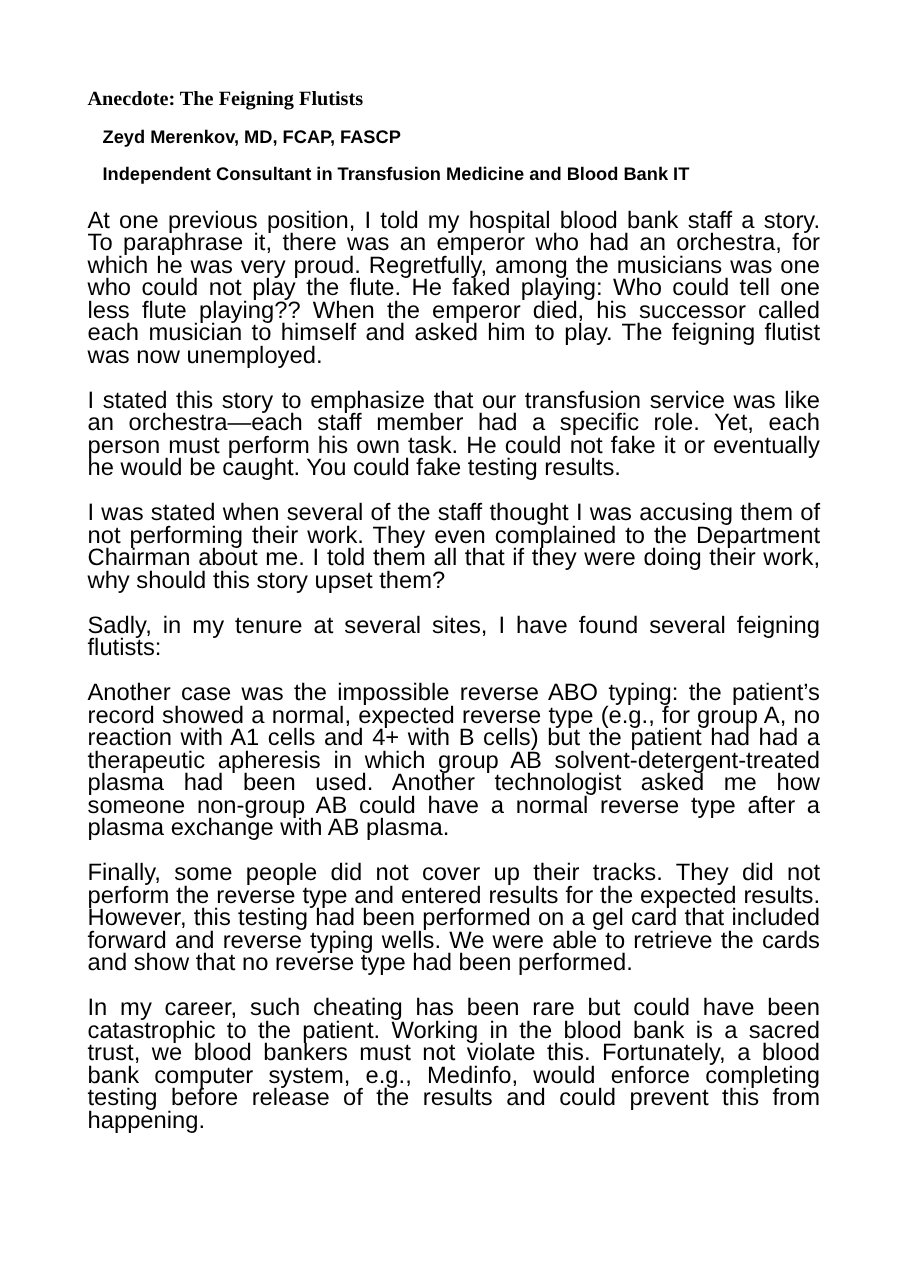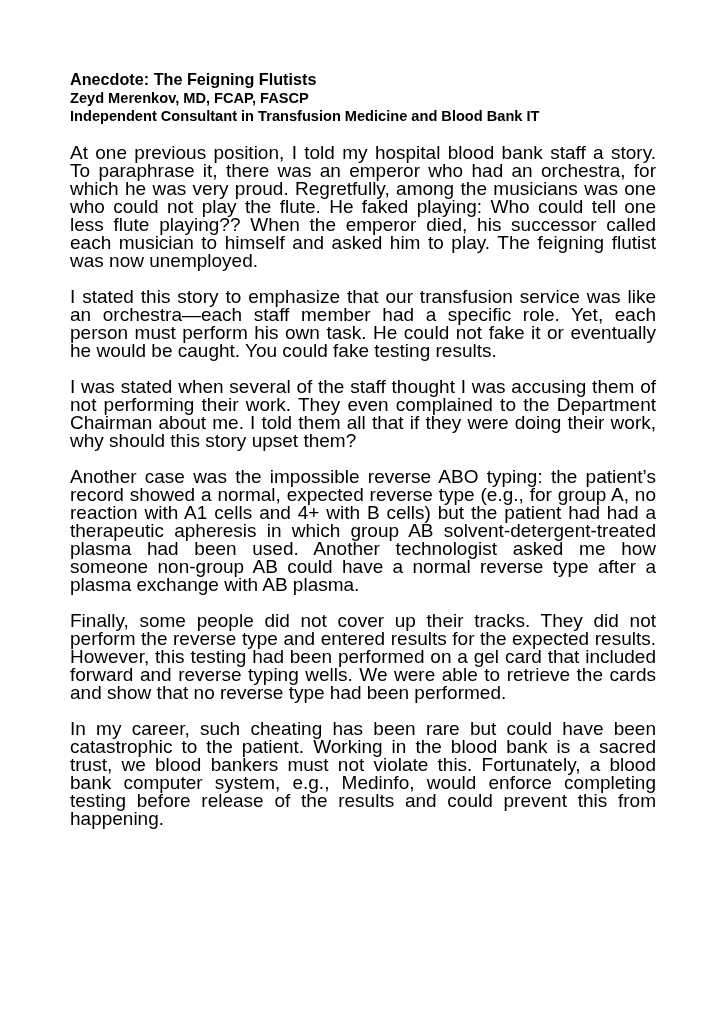--- a/index.html
+++ b/index.html
@@ -10,26 +10,27 @@
     top: 70px;
     width: 586px;
     font-family: "Liberation Sans", sans-serif;
     color: #000000;
   }
   .title {
     font-size: 16.2px;
     font-weight: bold;
     line-height: 19px;
     margin: 0;
+    font-family: Liberation Serif, serif;
   }
   .subtitle {
     font-size: 14.6px;
     font-weight: bold;
     line-height: 18px;
-    margin: 0;
+    margin: 12px;
   }
   .body {
     margin-top: 19px;
   }
   .para {
     font-size: 19px;
     line-height: 18px;
     text-align: justify;
     margin: 0 0 18px 0;
   }
@@ -39,17 +40,18 @@
 
 <div class="page">
   <h1 class="title">Anecdote:  The Feigning Flutists</h1>
   <div class="subtitle">Zeyd Merenkov, MD, FCAP, FASCP</div>
   <div class="subtitle">Independent Consultant in Transfusion Medicine and Blood Bank IT</div>
 
   <div class="body">
     <p class="para">At one previous position, I told my hospital blood bank staff a story.  To paraphrase it, there was an emperor who had an orchestra, for which he was very proud.  Regretfully, among the musicians was one who could not play the flute.  He faked playing:  Who could tell one less flute playing??  When the emperor died, his successor called each musician to himself and asked him to play.  The feigning flutist was now unemployed.</p>
     <p class="para">I stated this story to emphasize that our transfusion service was like an orchestra—each staff member had a specific role.  Yet, each person must perform his own task.  He could not fake it or eventually he would be caught.  You could fake testing results.</p>
     <p class="para">I was stated when several of the staff thought I was accusing them of not performing their work.  They even complained to the Department Chairman about me.  I told them all that if they were doing their work, why should this story upset them?</p>
+    <p class="para">Sadly, in my tenure at several sites, I have found several feigning flutists:</p>
     <p class="para">Another case was the impossible reverse ABO typing:  the patient’s record showed a normal, expected reverse type (e.g., for group A, no reaction with A1 cells and 4+ with B cells) but the patient had had a therapeutic apheresis in which group AB solvent-detergent-treated plasma had been used.  Another technologist asked me how someone non-group AB could have a normal reverse type after a plasma exchange with AB plasma.</p>
     <p class="para">Finally, some people did not cover up their tracks.  They did not perform the reverse type and entered results for the expected results.  However, this testing had been performed on a gel card that included forward and reverse typing wells.  We were able to retrieve the cards and show that no reverse type had been performed.</p>
     <p class="para">In my career, such cheating has been rare but could have been catastrophic to the patient. Working in the blood bank is a sacred trust, we blood bankers must not violate this. Fortunately, a blood bank computer system, e.g., Medinfo, would enforce completing testing before release of the results and could prevent this from happening.</p>
   </div>
 </div>
 
 </body></html>

